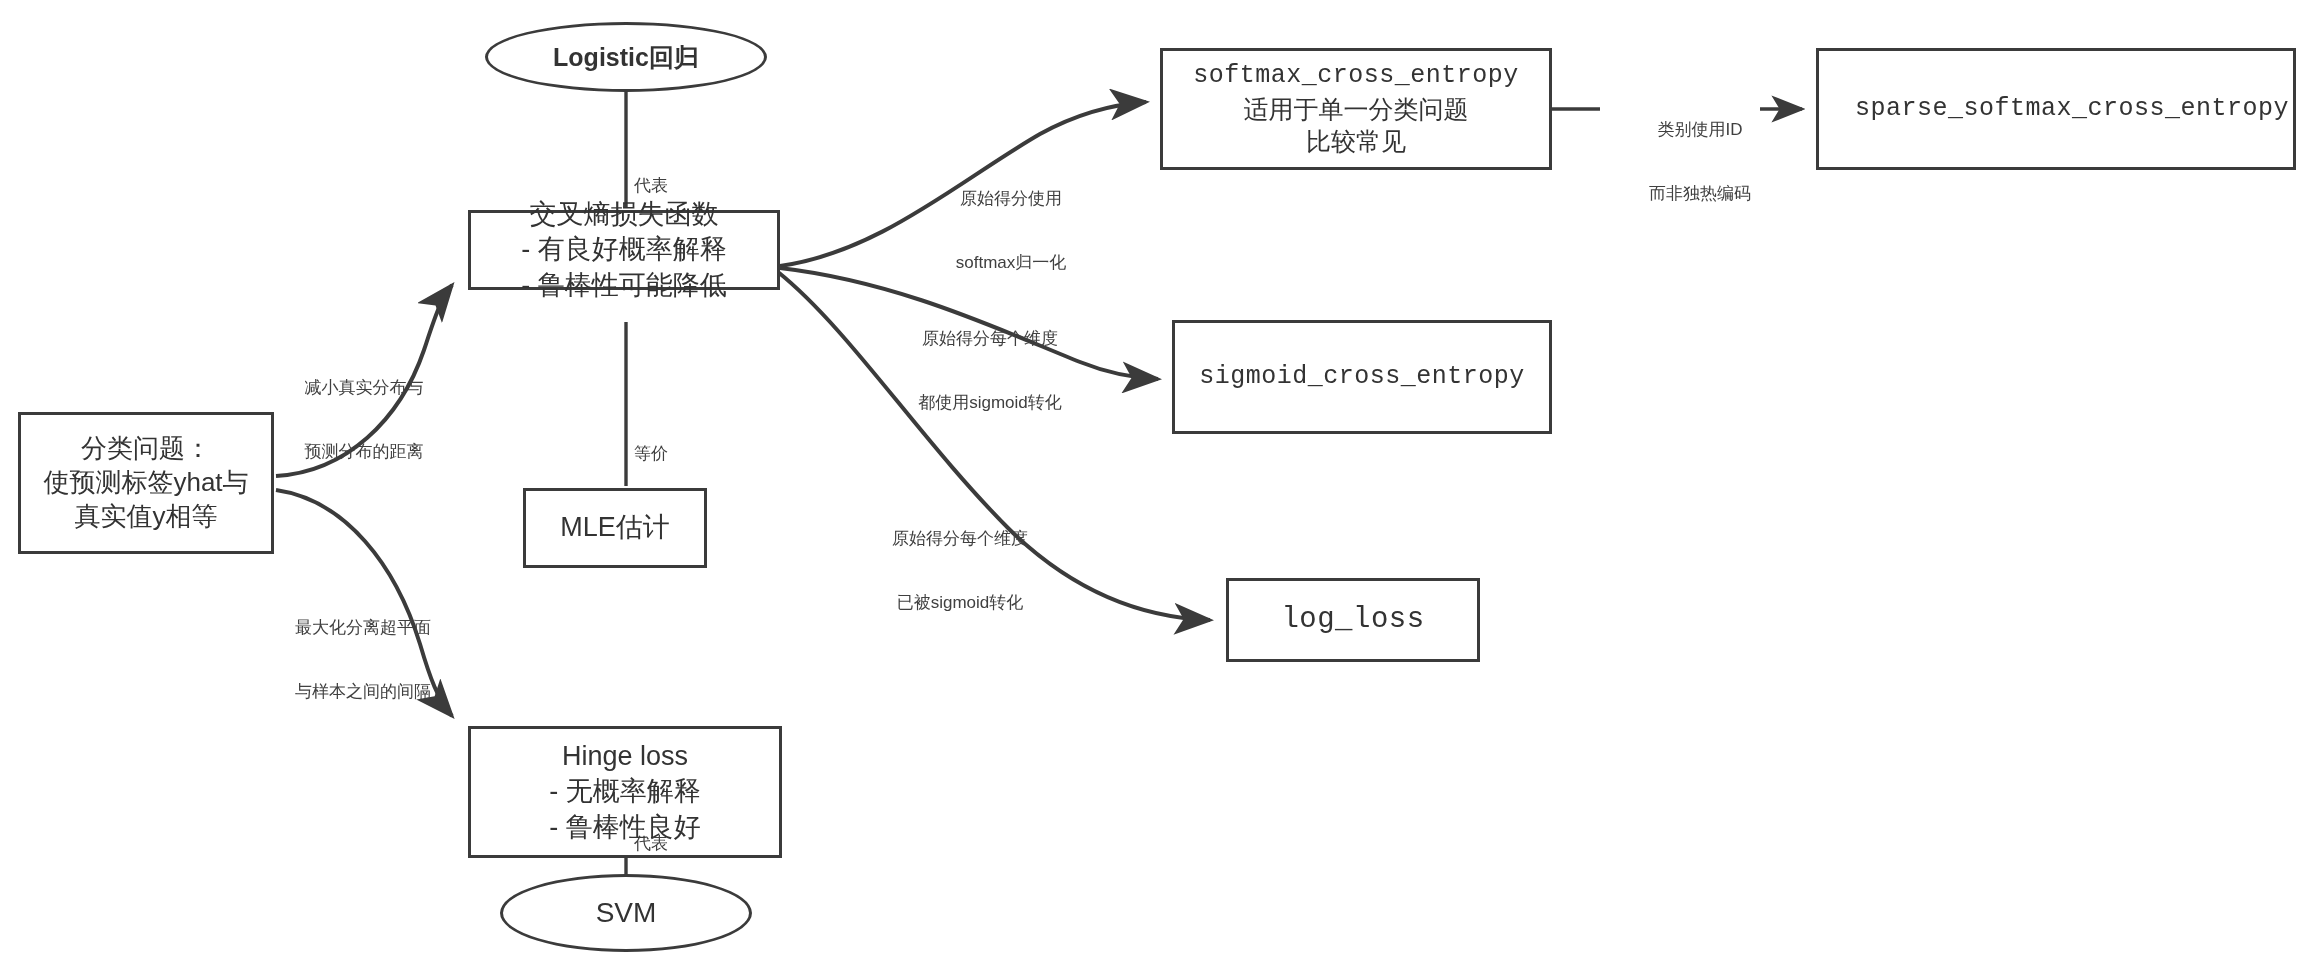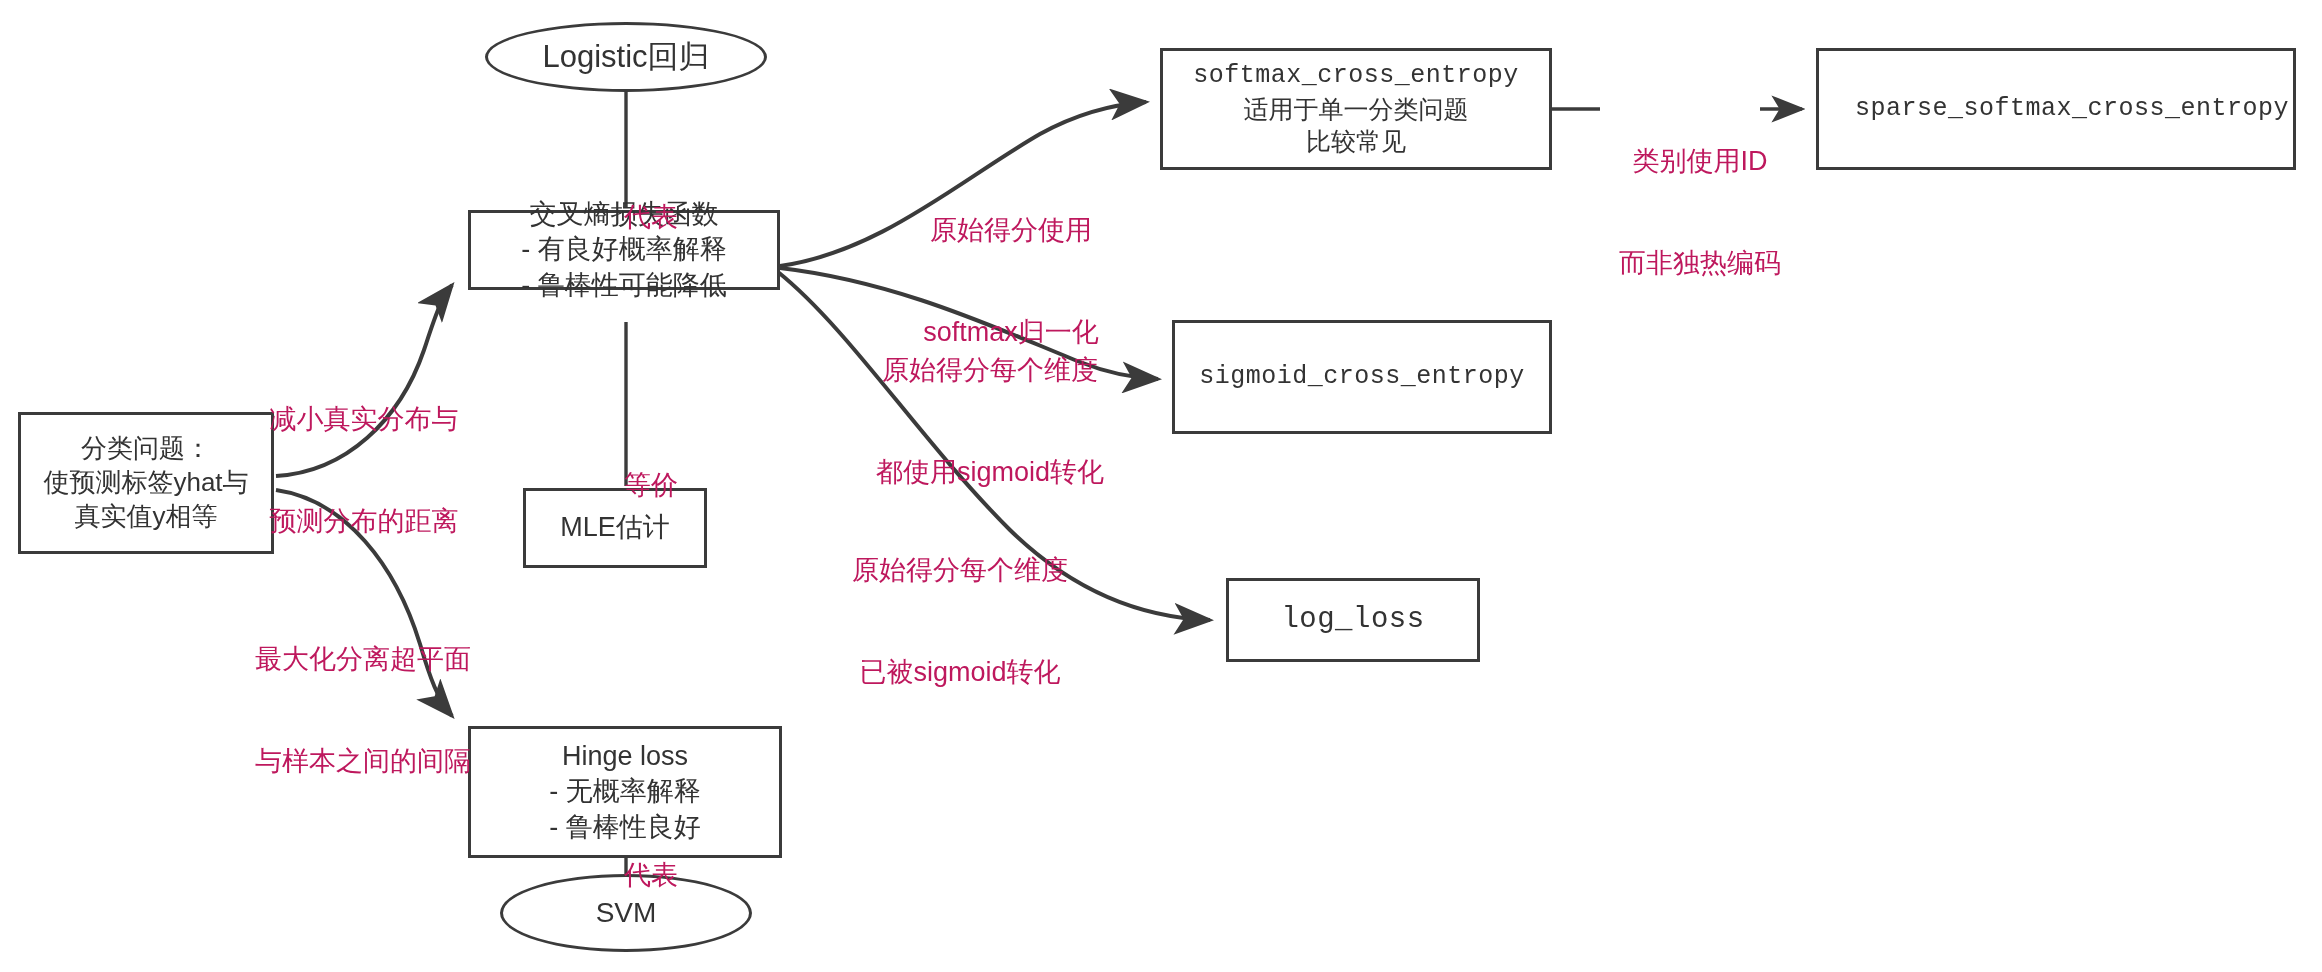--- a/index.html
+++ b/index.html
@@ -53,31 +53,31 @@
   .sans { font-family: "Liberation Sans", "DejaVu Sans", sans-serif; }
   .mono {
     font-family: "Liberation Mono", "DejaVu Sans Mono", monospace;
     font-weight: normal;
     letter-spacing: 0.5px;
   }
   .edge-label {
     position: absolute;
     z-index: 6;
     background: transparent;
-    color: #be185d;
-    font-size: 27px;
+    color: #404040;
+    font-size: 17px;
     line-height: 1.26;
     text-align: center;
     white-space: pre;
     pointer-events: none;
   }
   .el-line { display: block; }
 
   
-  #node-logistic      { left: 485px;  top: 22px;  width: 282px; height: 70px;  font-size: 31px; }
+  #node-logistic      { left: 485px;  top: 22px;  width: 282px; height: 70px;  font-size: 25px; font-weight: bold; }
   #node-crossentropy  { left: 468px;  top: 210px; width: 312px; height: 80px; font-size: 27px; }
   #node-mle           { left: 523px;  top: 488px; width: 184px; height: 80px;  font-size: 27px; }
   #node-classify      { left: 18px;   top: 412px; width: 256px; height: 142px; font-size: 26px; }
   #node-hinge         { left: 468px;  top: 682px; width: 314px; height: 132px; font-size: 27px; margin-top: 44px; }
   #node-svm           { left: 500px;  top: 874px; width: 252px; height: 78px;  font-size: 28px; }
   #node-softmaxce     { left: 1160px; top: 48px;  width: 392px; height: 122px; font-size: 25px; }
   #node-sparsesoftmax { left: 1816px; top: 48px;  width: 480px; height: 122px; font-size: 25px; padding-left: 32px; }
   #node-sigmoidce     { left: 1172px; top: 320px; width: 380px; height: 114px; font-size: 25px; }
   #node-logloss       { left: 1226px; top: 578px; width: 254px; height: 84px;  font-size: 29px; }
 

